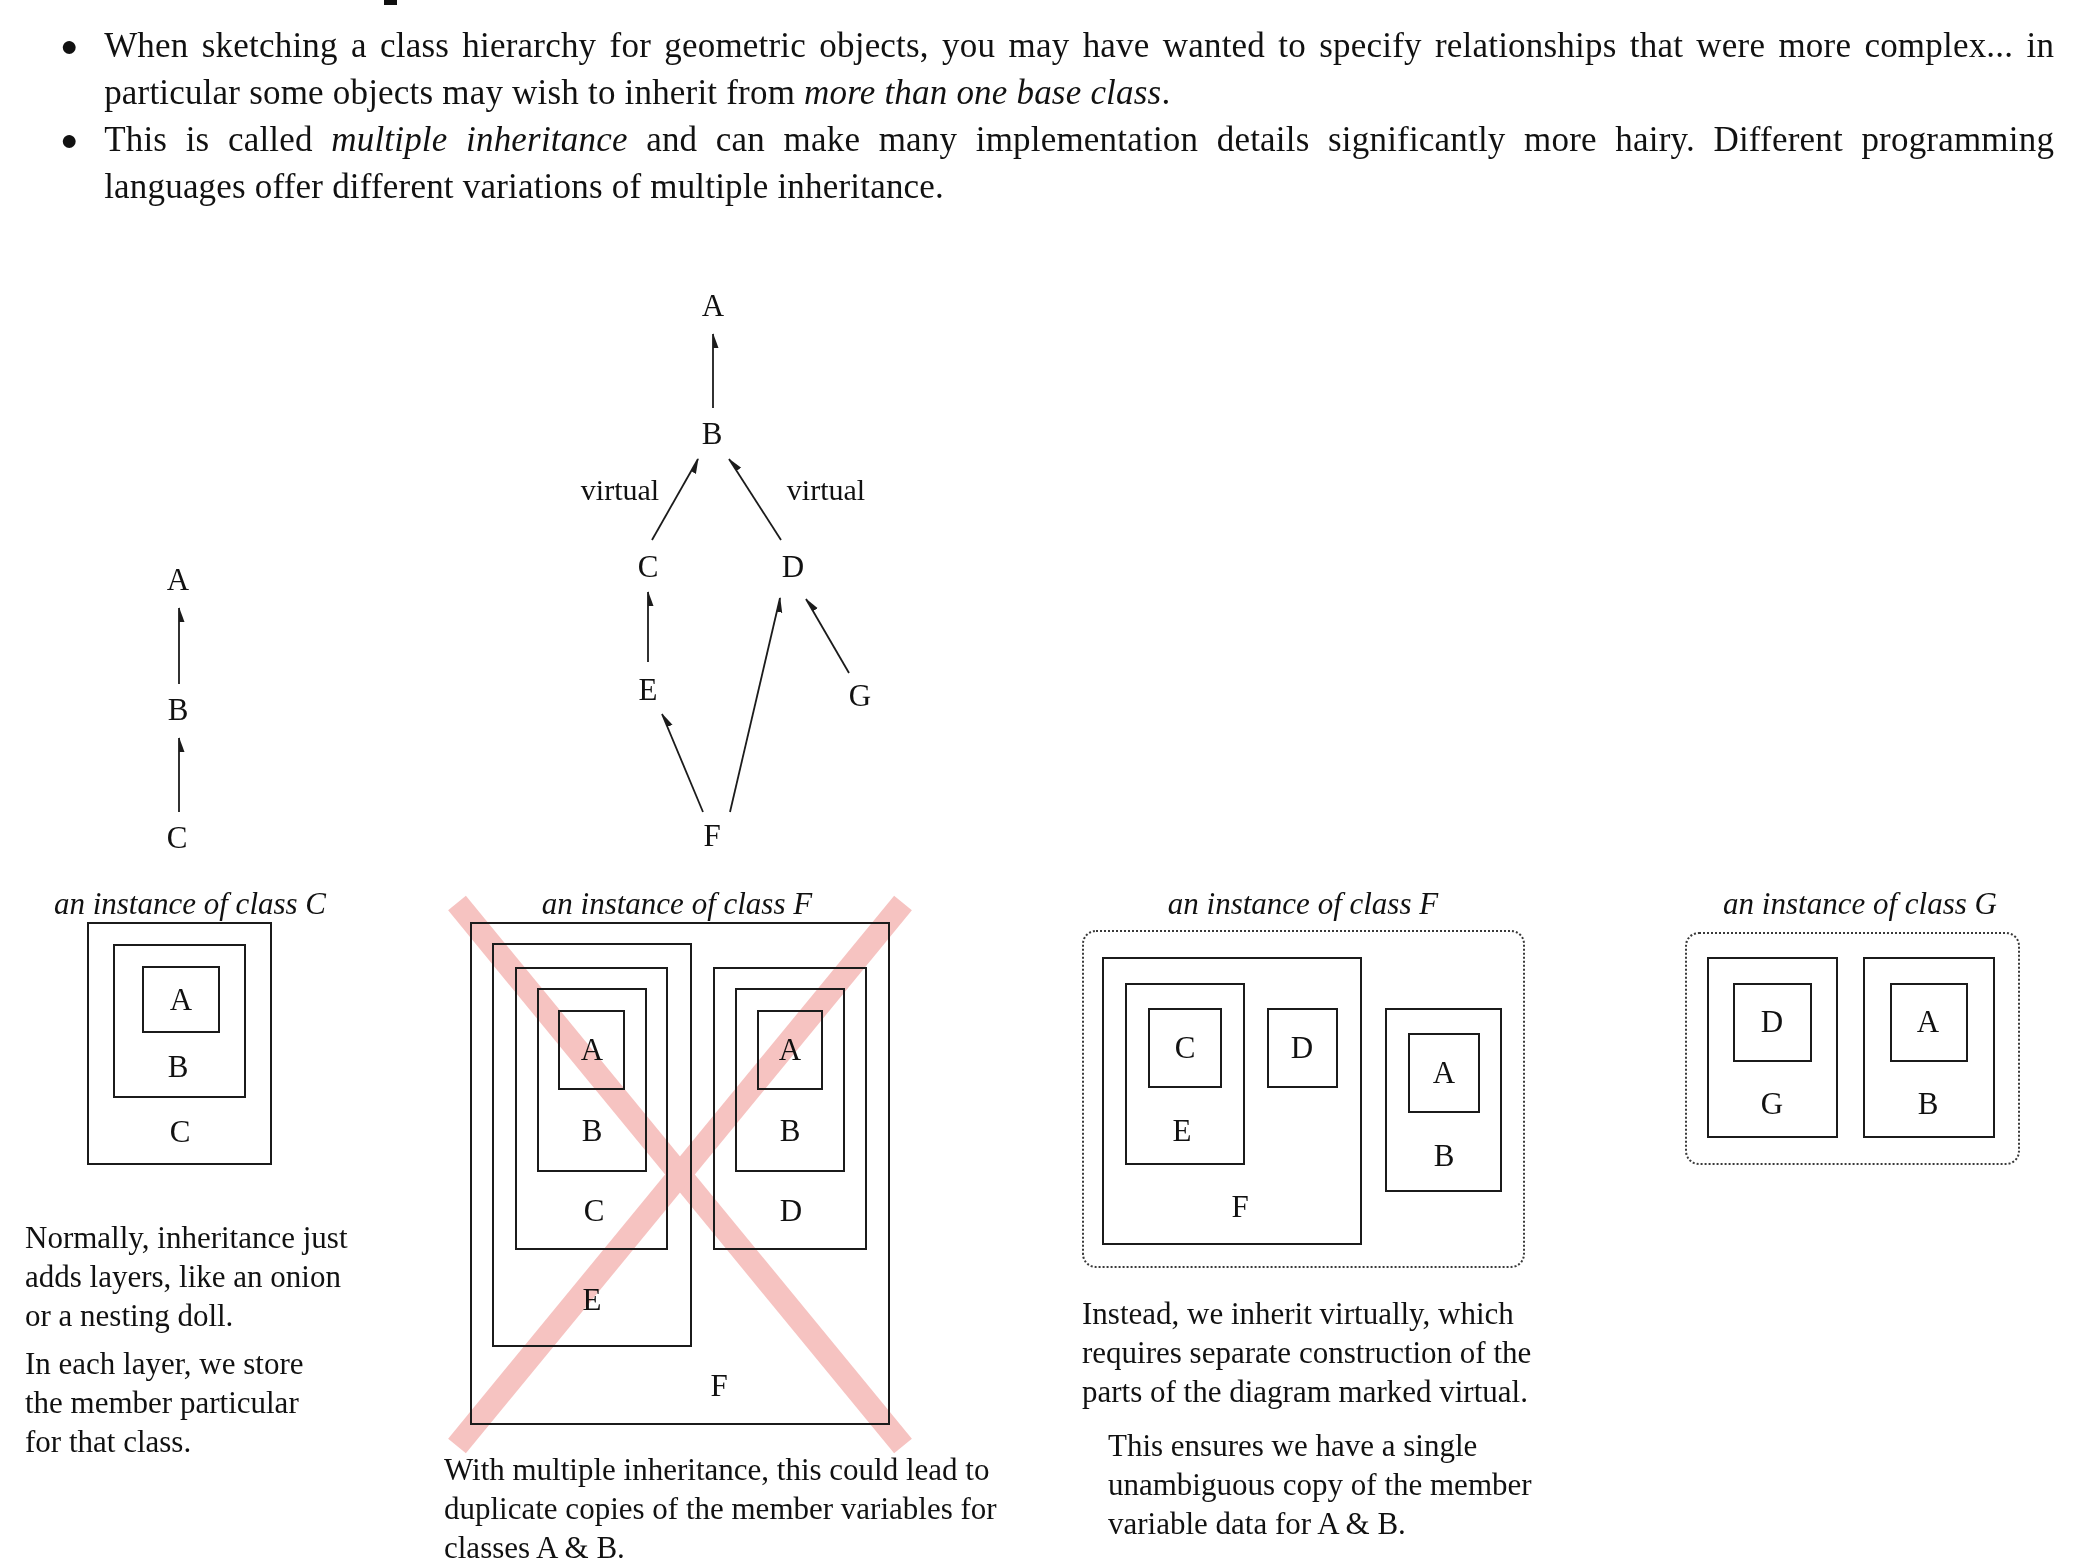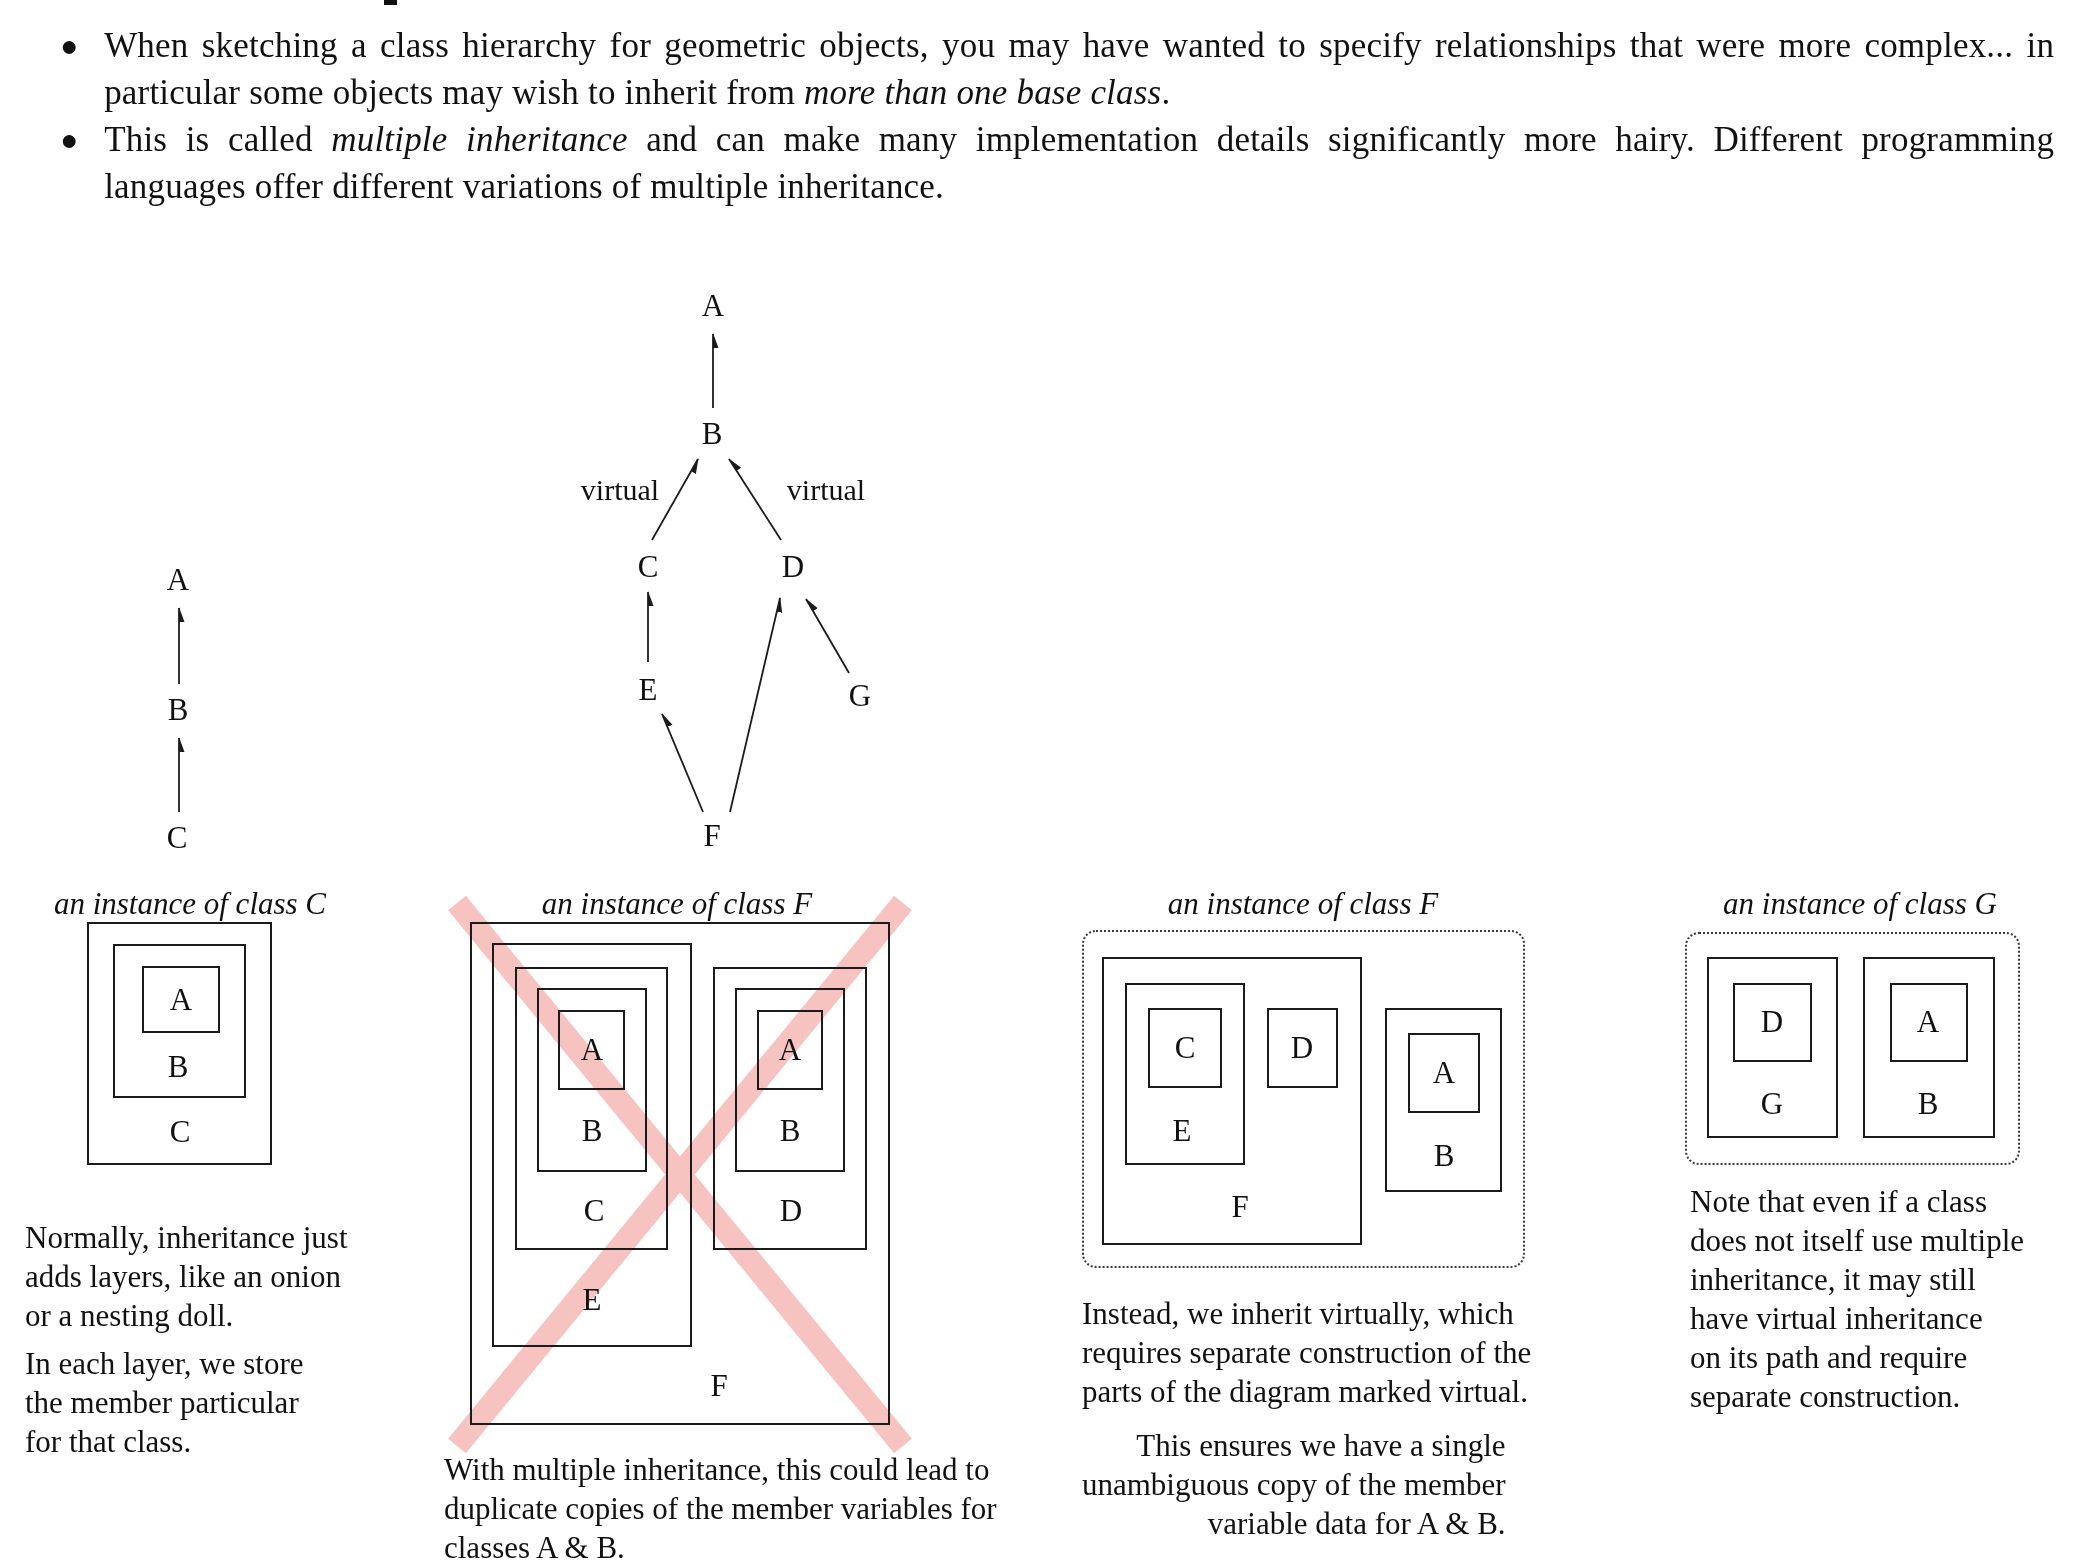--- a/index.html
+++ b/index.html
@@ -154,27 +154,19 @@
   <div class="cap" style="left:444px;top:1450px;">
     <div>With multiple inheritance, this could lead to</div>
     <div>duplicate copies of the member variables for</div>
     <div>classes A &amp; B.</div>
   </div>
   <div class="cap" style="left:1082px;top:1294px;">
     <div>Instead, we inherit virtually, which</div>
     <div>requires separate construction of the</div>
     <div>parts of the diagram marked virtual.</div>
   </div>
-  <div class="cap" style="left:1082px;top:1426px;text-align:right;">
+  <div class="cap" style="left:1108px;top:1426px;">
     <div>This ensures we have a single</div>
     <div>unambiguous copy of the member</div>
     <div>variable data for A &amp; B.</div>
-  </div>
-  <div class="cap" style="left:1690px;top:1182px;">
-    <div>Note that even if a class</div>
-    <div>does not itself use multiple</div>
-    <div>inheritance, it may still</div>
-    <div>have virtual inheritance</div>
-    <div>on its path and require</div>
-    <div>separate construction.</div>
   </div>
 
 </div>
 
 </body></html>

